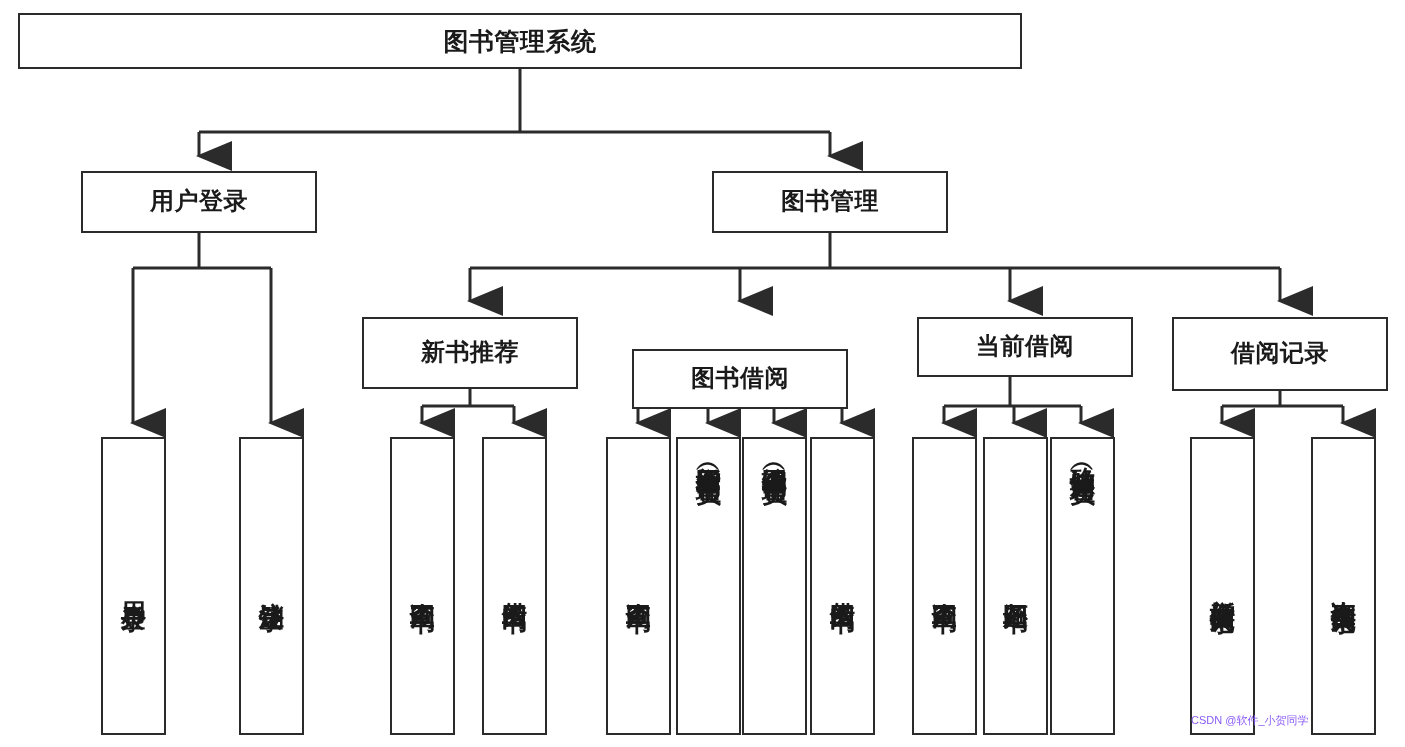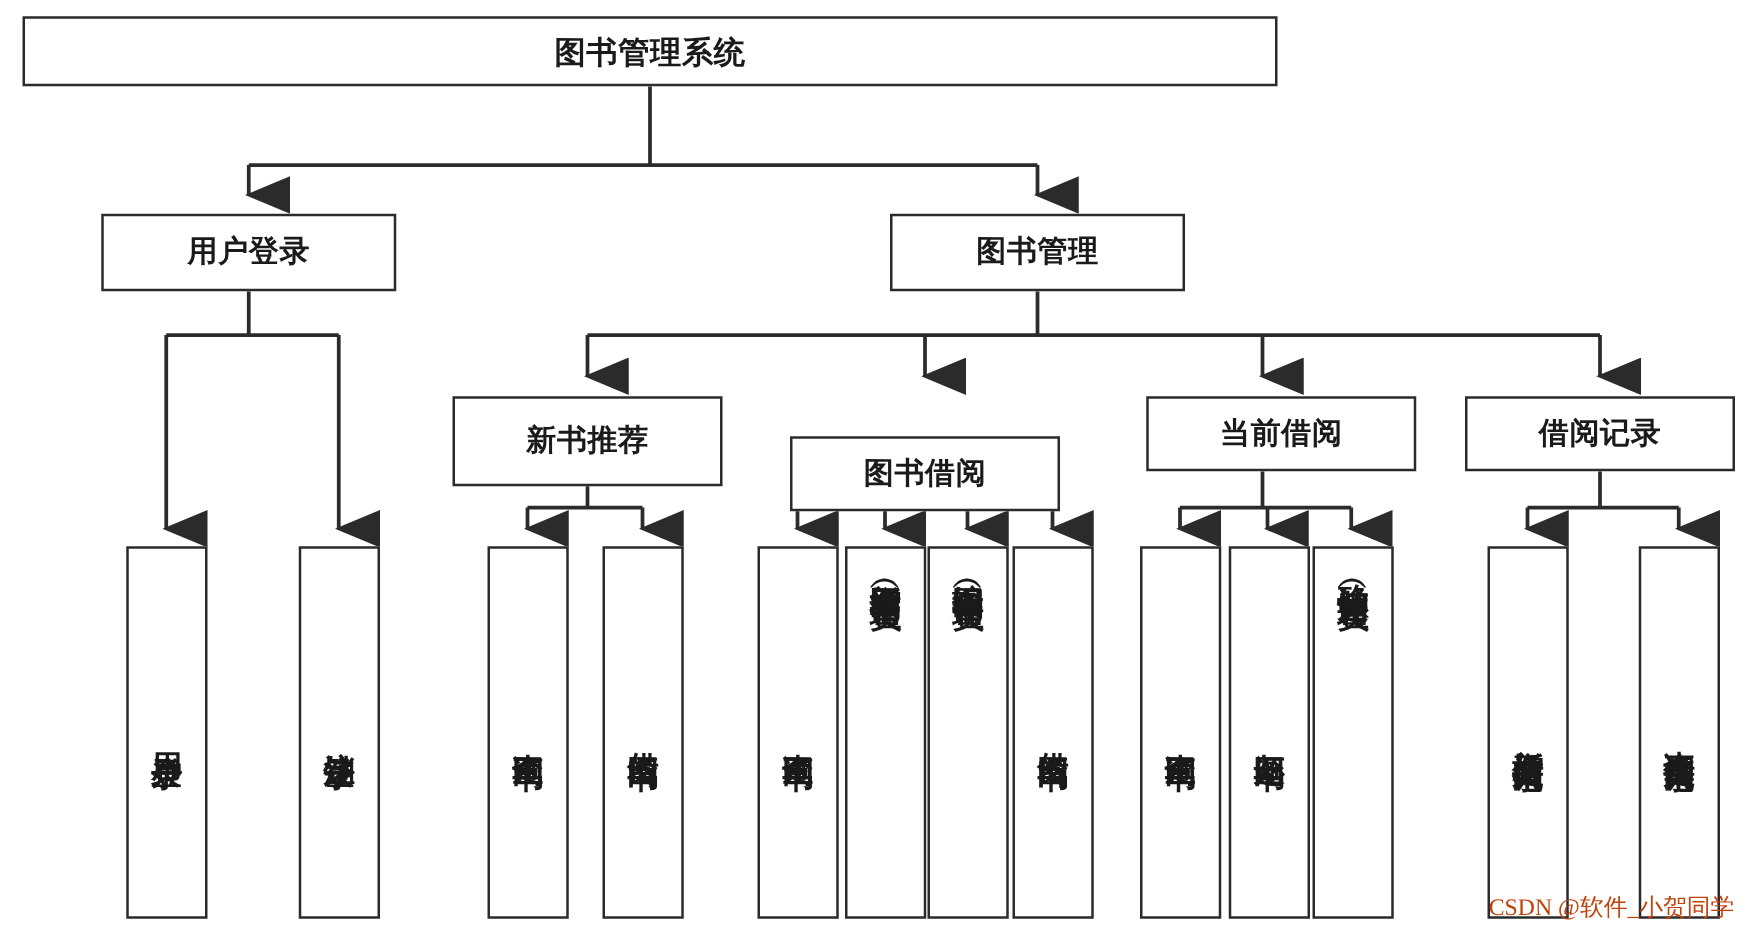--- a/index.html
+++ b/index.html
@@ -60,24 +60,24 @@
     white-space: pre;
   }
   .node.vert.mid {
     align-items: center;
     padding-top: 0;
   }
   #watermark {
     position: absolute;
     left: 1191px;
     top: 713px;
-    font-size: 19px;
-    color: #c2410c;
+    font-size: 11px;
+    color: #8b5cf6;
     white-space: nowrap;
-    font-family: Liberation Serif, serif;
+    font-family: Liberation Sans, sans-serif;
   }
 </style>
 </head>
 <body>
 
 <div id="canvas">
 
   <svg id="wires" viewBox="0 0 1405 747" width="1405" height="747">
     <defs>
       <marker id="arrow" viewBox="0 0 10 12" refX="5" refY="11" markerWidth="10" markerHeight="12" orient="auto-start-reverse">
@@ -142,21 +142,21 @@
 
   <div class="node horiz" style="left:362px; top:317px; width:216px; height:72px;">
     <span class="label">新书推荐</span>
   </div>
   <div class="node horiz" style="left:632px; top:317px; width:216px; height:60px;margin-top:32px;">
     <span class="label">图书借阅</span>
   </div>
   <div class="node horiz" style="left:902px; top:317px; width:216px; height:60px;margin-left:15px;">
     <span class="label">当前借阅</span>
   </div>
-  <div class="node horiz" style="left:1172px; top:317px; width:216px; height:60px;">
+  <div class="node horiz" style="left:1172px; top:317px; width:216px; height:74px;">
     <span class="label">借阅记录</span>
   </div>
 
   <div class="node vert mid" style="left:101px; top:437px; width:65px; height:298px;">
     <span class="label">用户登录</span>
   </div>
   <div class="node vert mid" style="left:239px; top:437px; width:65px; height:298px;">
     <span class="label">注销登录</span>
   </div>
 

